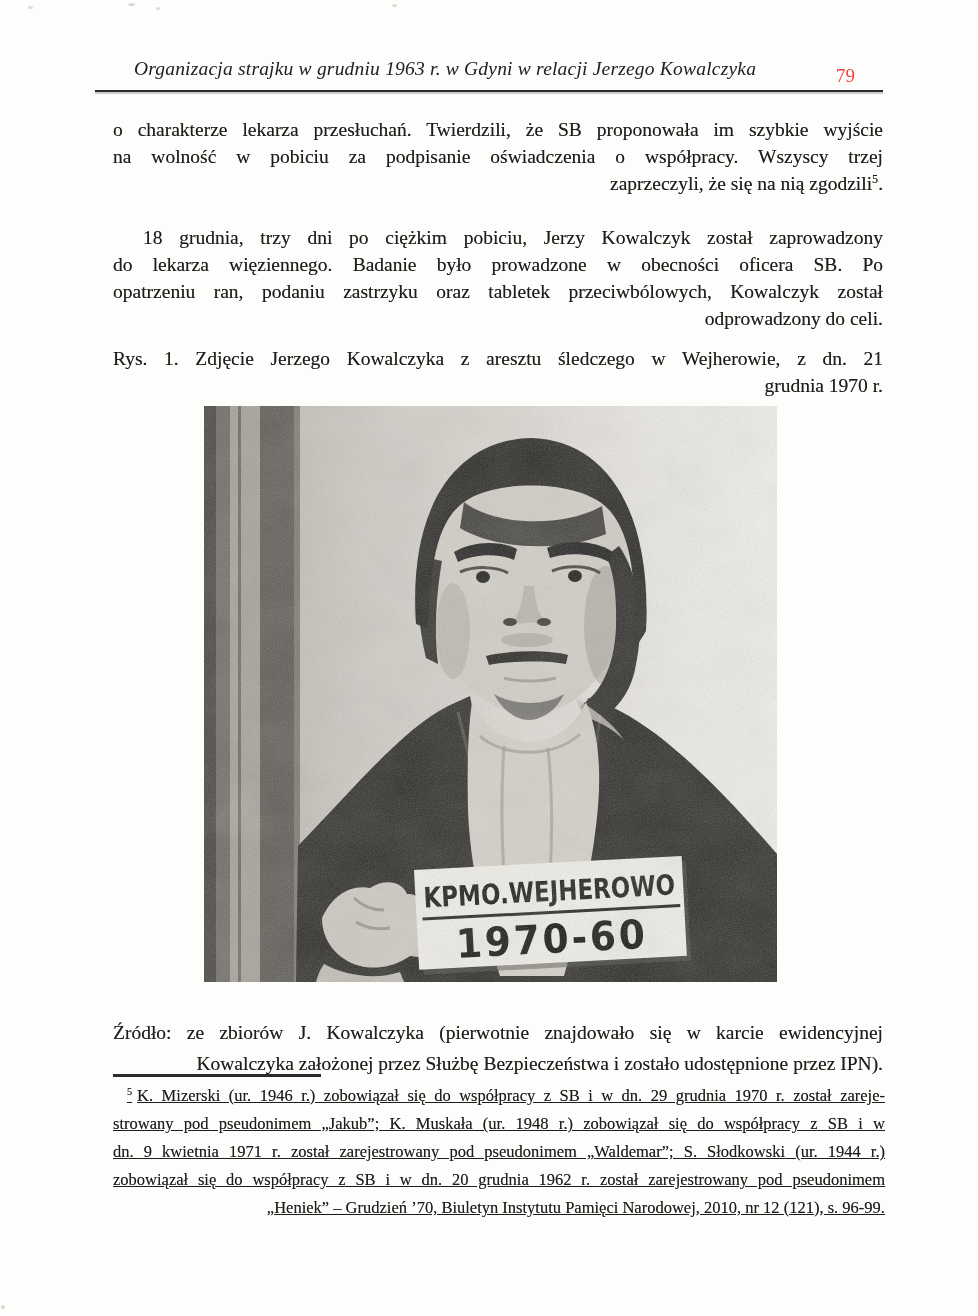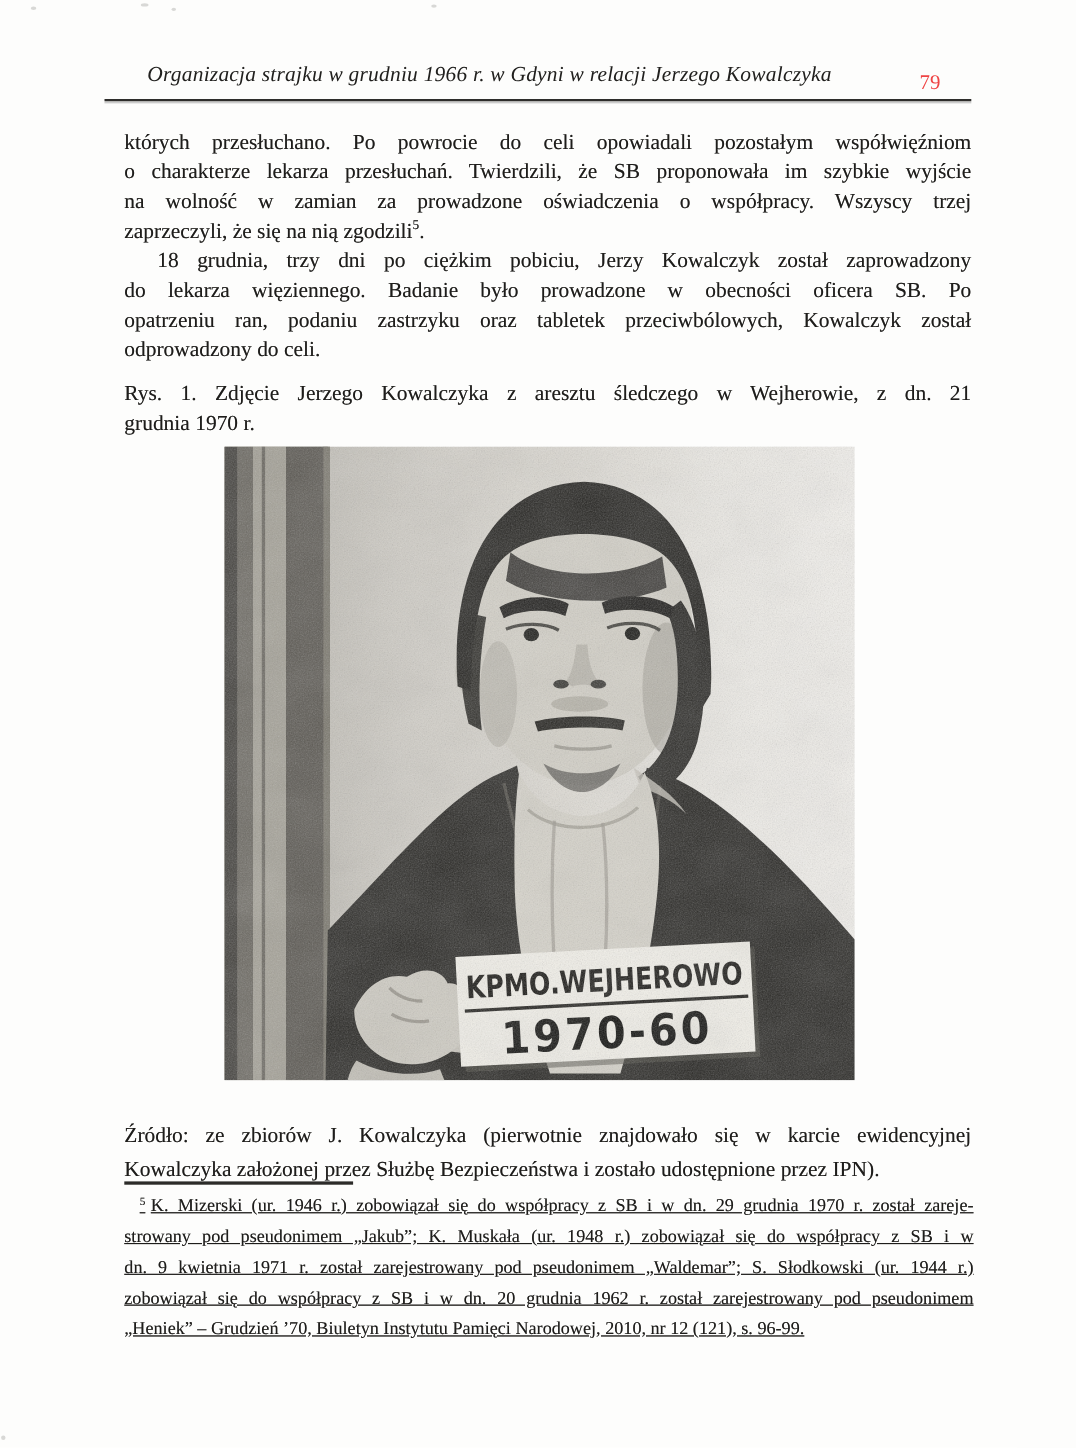--- a/index.html
+++ b/index.html
@@ -20,21 +20,21 @@
   .header-title{
     position:absolute;top:58px;left:95px;width:700px;text-align:center;
     font-style:italic;font-size:19.5px;letter-spacing:.2px;color:#21201e;
   }
   .header-page{position:absolute;top:65px;left:836px;font-size:19px;color:#ef4444;}
   .header-rule{position:absolute;top:90px;left:95px;width:788px;height:2px;background:#2e2d2b;
     box-shadow:0 2px 0 rgba(60,60,58,.25);}
 
   .para{position:absolute;left:113px;width:770px;font-size:19.5px;line-height:27px;
     text-shadow:0 0 .4px rgba(30,29,27,.55);}
-  .tline{display:block;}
+  .tline{display:block;text-align:right;}
   .just{text-align:justify;text-align-last:justify;}
   .indent{padding-left:30px;}
   .p1{top:116px;}
   .p2{top:224px;}
   .caption{top:345px;}
   .source{top:1017px;line-height:31px;}
   sup{font-size:.62em;vertical-align:super;line-height:0;}
 
   .photo{position:absolute;left:204px;top:406px;width:573px;height:576px;margin:0;}
   .photo svg{display:block;}
@@ -48,28 +48,27 @@
 <body>
 
 <div class="page">
 
   <div class="speck s1"></div>
   <div class="speck s2"></div>
   <div class="speck s3"></div>
   <div class="speck s4"></div>
   <div class="speck s5"></div>
 
-  <div class="header-title">Organizacja strajku w grudniu 1966 r. w Gdyni w relacji Jerzego Kowalczyka</div>
+  <div class="header-title">Organizacja strajku w grudniu 1963 r. w Gdyni w relacji Jerzego Kowalczyka</div>
   <div class="header-page">79</div>
   <div class="header-rule"></div>
 
   <div class="para p1">
-    <span class="tline just">których przesłuchano. Po powrocie do celi opowiadali pozostałym współwięźniom</span>
     <span class="tline just">o charakterze lekarza przesłuchań. Twierdzili, że SB proponowała im szybkie wyjście</span>
-    <span class="tline just">na wolność w zamian za prowadzone oświadczenia o współpracy. Wszyscy trzej</span>
+    <span class="tline just">na wolność w pobiciu za podpisanie oświadczenia o współpracy. Wszyscy trzej</span>
     <span class="tline"><span>zaprzeczyli, że się na nią zgodzili</span><sup>5</sup><span>.</span></span>
   </div>
 
   <div class="para p2">
     <span class="tline just indent">18 grudnia, trzy dni po ciężkim pobiciu, Jerzy Kowalczyk został zaprowadzony</span>
     <span class="tline just">do lekarza więziennego. Badanie było prowadzone w obecności oficera SB. Po</span>
     <span class="tline just">opatrzeniu ran, podaniu zastrzyku oraz tabletek przeciwbólowych, Kowalczyk został</span>
     <span class="tline">odprowadzony do celi.</span>
   </div>
 

